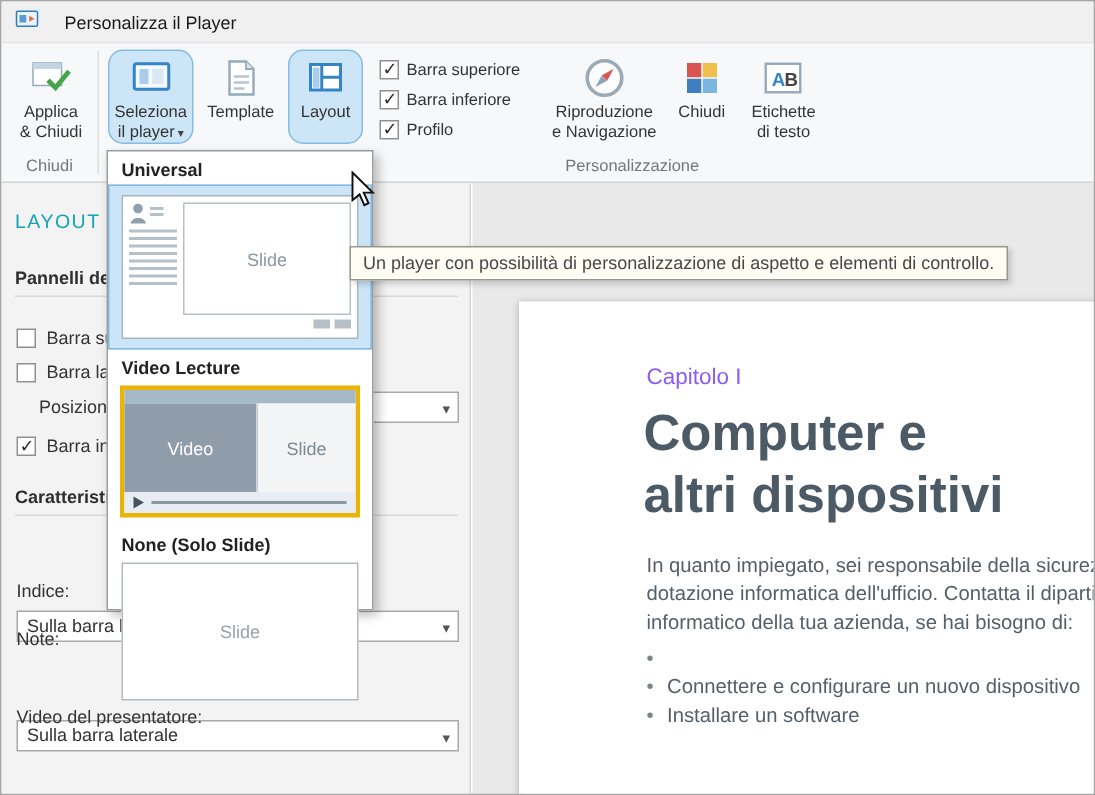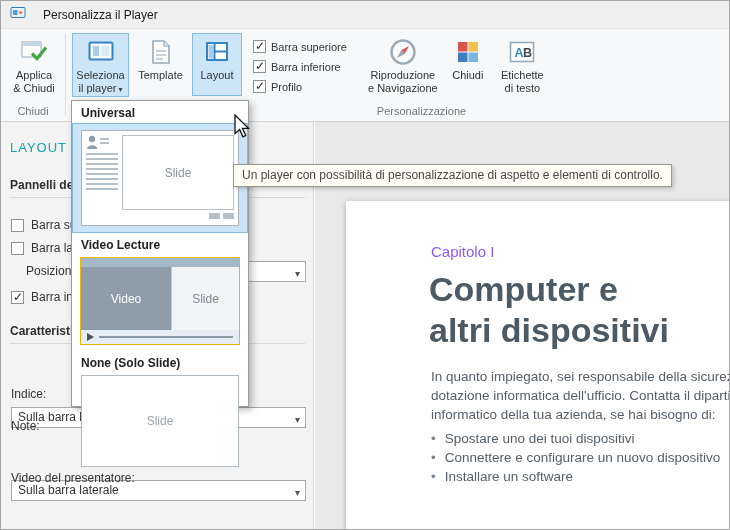--- a/index.html
+++ b/index.html
@@ -10,21 +10,21 @@
   
   .titlebar { height:28px; background:#f0f0f0; display:flex; align-items:center; padding:0 9px; gap:17px; font-size:12px; color:#1a1a1a; border-bottom:1px solid #e3e3e3; }
 
   
   .ribbon { position:absolute; left:0; top:28px; width:730px; height:93px; background:#f7f8f9; border-bottom:1px solid #d2d2d2; display:flex; }
   .rgroup { display:flex; flex-direction:column; height:100%; }
   .rgroup-buttons { display:flex; flex:1; padding:4px 4px 0 6px; gap:3px; align-items:flex-start; }
   .rgroup-label { text-align:center; font-size:11px; color:#767676; padding-bottom:4px; }
   .rsep { width:1px; background:#dddddd; margin:5px 0; }
   .rbtn { width:57px; min-height:63px; display:flex; flex-direction:column; align-items:center; padding-top:3px; font-size:11px; line-height:13px; color:#333; text-align:center; border:1px solid transparent; cursor:default; }
-  .rbtn.active { background:#cce5f7; border-color:#84bce4; }
+  .rbtn.active { background:#cce5f7; border-color:#84bce4;border-radius:10px; }
   .ric { height:30px; display:flex; align-items:center; justify-content:center; margin-bottom:2px; }
   .rcheck-col { display:flex; flex-direction:column; gap:7px; padding:7px 6px 0 8px; }
   .rcheck { display:flex; align-items:center; gap:5px; font-size:11px; color:#333; white-space:nowrap; }
   .dd-arrow-glyph { font-size:8px; color:#444; margin-left:2px; }
 
   .cb { width:13px; height:13px; min-width:13px; border:1px solid #8f8f8f; background:#fff; display:inline-block; position:relative; }
   .cb.checked::after { content:"✓"; position:absolute; left:1px; top:-2px; font-size:12px; color:#2b2b2b; }
 
   
   .sidebar { position:absolute; left:0; top:121px; width:313px; height:409px; background:#f3f3f3; border-right:1px solid #d6d6d6; font-size:12px; color:#333; }
@@ -53,21 +53,21 @@
 
   .uni-mock { height:96px; background:#fff; border:1px solid #a8b4bd; display:flex; padding:4px; gap:4px; }
   .uni-side { width:32px; display:flex; flex-direction:column; gap:3px; }
   .uni-line { height:2px; background:#b6c0c8; }
   .uni-main { flex:1; display:flex; flex-direction:column; gap:3px; }
   .uni-slide { flex:1; border:1px solid #b6c0c8; display:flex; align-items:center; justify-content:center; color:#8a96a0; font-size:12px; }
   .uni-ctl { height:8px; display:flex; justify-content:flex-end; gap:3px; }
   .uni-ctl span { width:11px; height:6px; background:#b6c0c8; }
 
   .vl-wrap { padding:2px 8px 6px; }
-  .vl-mock { height:88px; border:1px solid #eab308; display:flex; flex-direction:column; background:#fff; }
+  .vl-mock { height:88px; border:3px solid #eab308; display:flex; flex-direction:column; background:#fff; }
   .vl-top { height:9px; background:#a4b8c8; }
   .vl-body { flex:1; display:flex; }
   .vl-video { width:57%; background:#8f9dab; color:#fff; display:flex; align-items:center; justify-content:center; font-size:12px; }
   .vl-slide { flex:1; background:#f2f4f6; border-left:1px solid #c4ccd3; color:#7c8894; display:flex; align-items:center; justify-content:center; font-size:12px; }
   .vl-ctl { height:14px; background:#e7edf2; display:flex; align-items:center; gap:5px; padding:0 6px; }
   .vl-play { width:0; height:0; border-left:7px solid #46525c; border-top:4px solid transparent; border-bottom:4px solid transparent; }
   .vl-progress { flex:1; height:2px; background:#8a98a4; }
 
   .none-mock { margin:2px 9px 8px; height:92px; border:1px solid #b0bac2; background:#fff; display:flex; align-items:center; justify-content:center; color:#98a2ac; font-size:12px; }
 
@@ -250,21 +250,20 @@
         <div>altri dispositivi</div>
       </div>
       <div class="spara">
         <div>In quanto impiegato, sei responsabile della sicurezza della</div>
         <div>dotazione informatica dell'ufficio. Contatta il dipartimento</div>
         <div>informatico della tua azienda, se hai bisogno di:</div>
       </div>
       <div class="sbullets">
         <div class="bullet-row">
             <span class="bullet-dot">•</span>
-            <span>Spostare uno dei tuoi dispositivi</span>
           </div>
         <div class="bullet-row">
             <span class="bullet-dot">•</span>
             <span>Connettere e configurare un nuovo dispositivo</span>
           </div>
         <div class="bullet-row">
             <span class="bullet-dot">•</span>
             <span>Installare un software</span>
           </div>
       </div>

